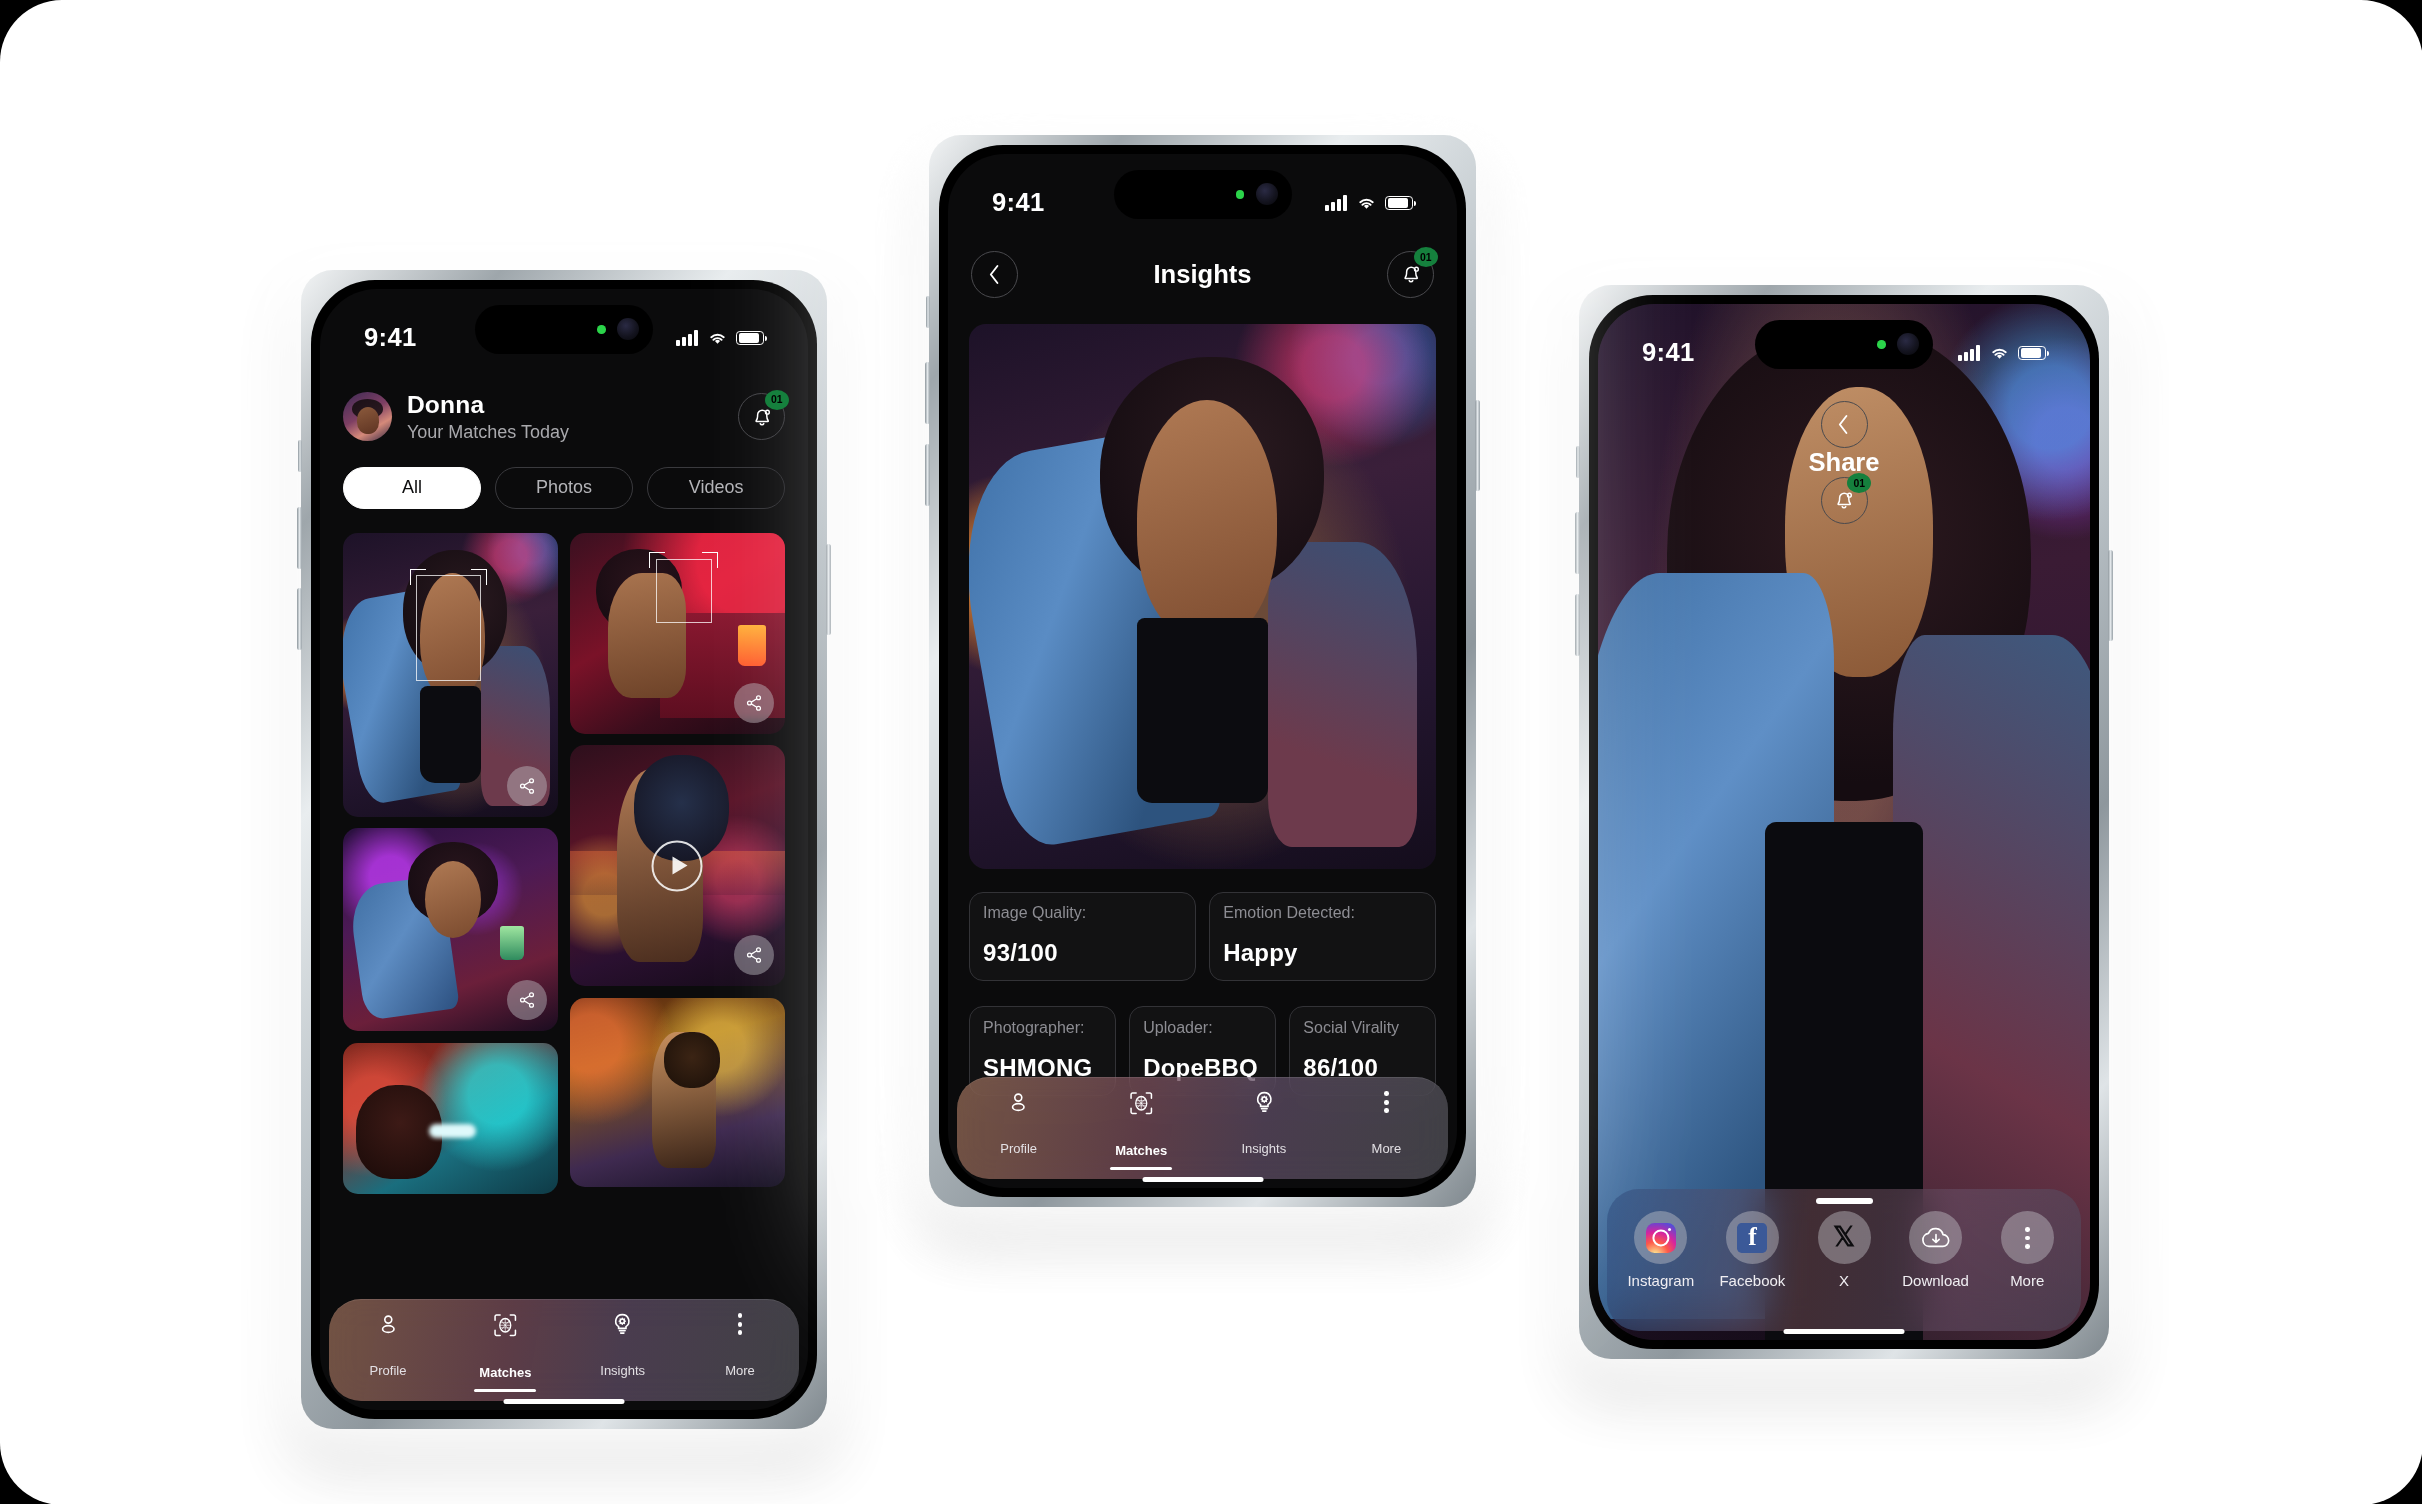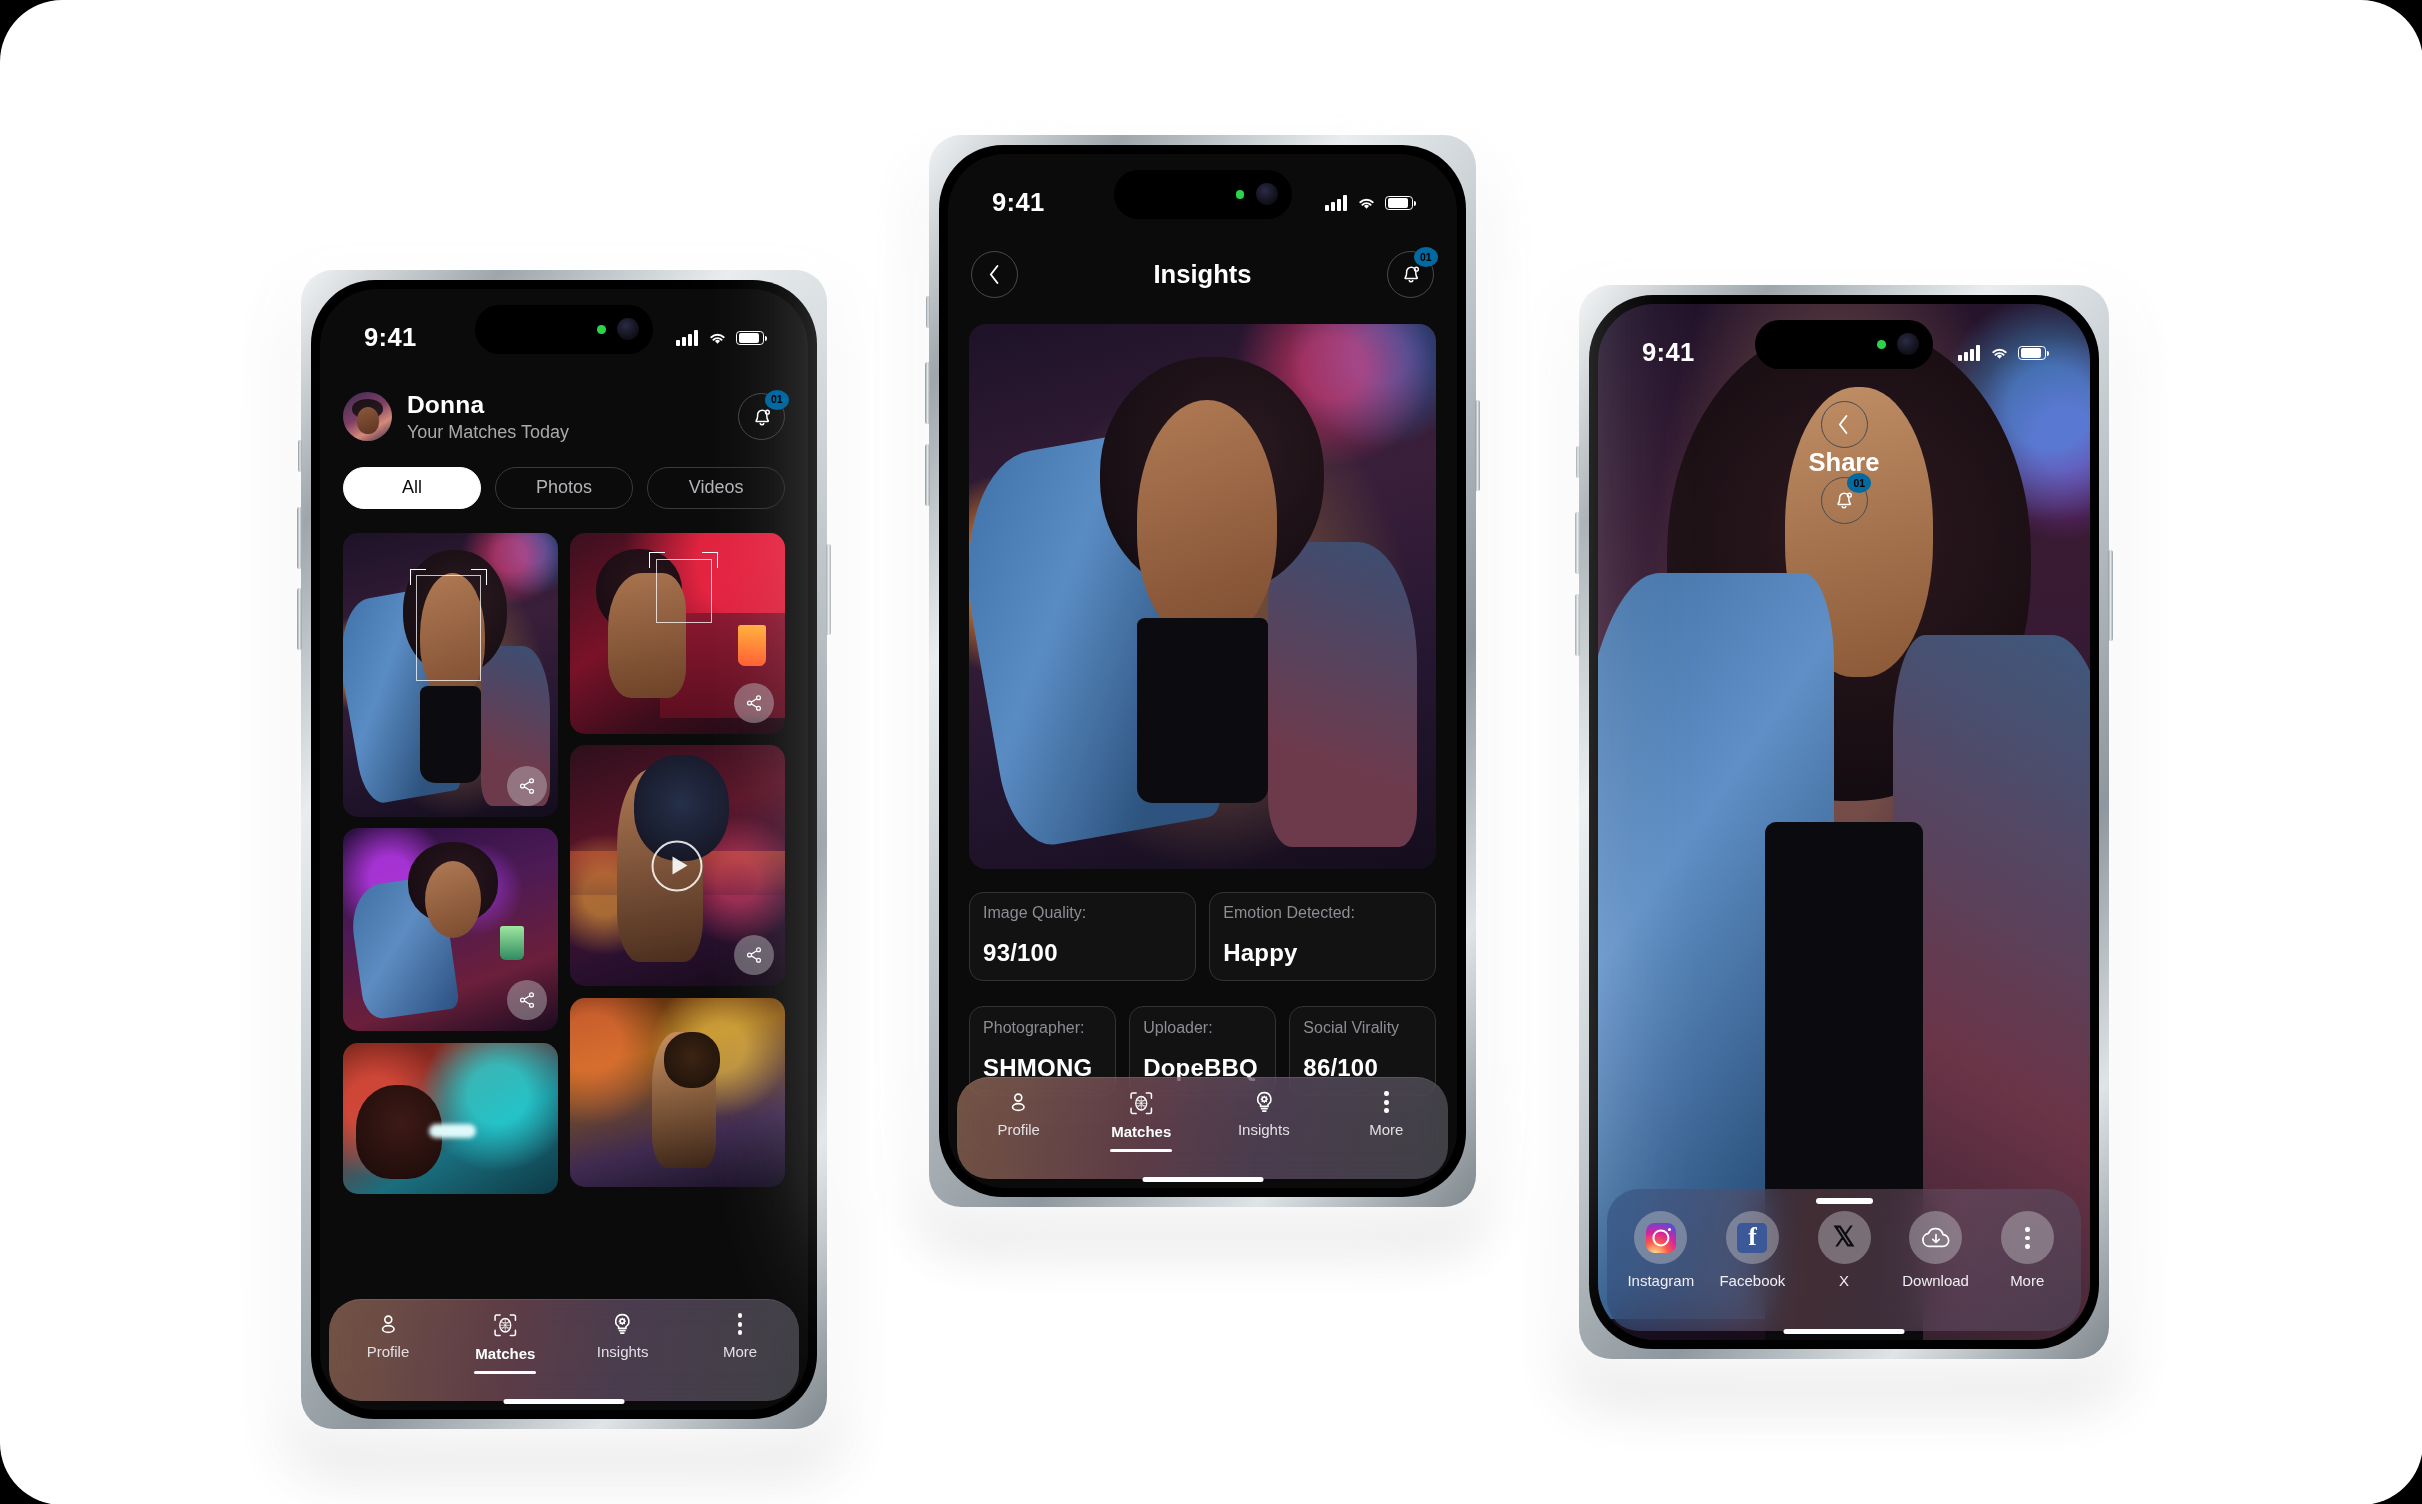--- a/index.html
+++ b/index.html
@@ -61,21 +61,21 @@
     background:linear-gradient(150deg,#3d2a55,#7e3f63 45%,#d58a7a 70%,#2b2140); position:relative; }
   .avatar .face{position:absolute;left:28%;top:30%;width:46%;height:55%;border-radius:50% 50% 45% 45%;
     background:linear-gradient(160deg,#8b5a3c,#5e3322);}
   .avatar .hairA{position:absolute;left:18%;top:14%;width:64%;height:40%;border-radius:50%;
     background:linear-gradient(150deg,#1b1016,#2d1a22);}
   .name-wrap { margin-left:15px; }
   .hdr-name { color:#fff; font-size:24.6px; font-weight:700; letter-spacing:0.2px; }
   .hdr-sub { color:#a9a9ad; font-size:18px; margin-top:2.8px; }
   .bell-btn { width:47px; height:47px; border-radius:50%; border:1.4px solid #4a4a4e;
     display:flex; align-items:center; justify-content:center; position:relative; flex:none; }
-  .bell-badge { position:absolute; right:-4.7px; top:-4.7px; background:#0369a1; color:#000;
+  .bell-badge { position:absolute; right:-4.7px; top:-4.7px; background:#15803d; color:#000;
     font-size:10.4px; font-weight:700; border-radius:50%; width:24px; height:20px;
     display:flex; align-items:center; justify-content:center; }
   .back-btn { width:47px; height:47px; border-radius:50%; border:1.4px solid #4a4a4e;
     display:flex; align-items:center; justify-content:center; flex:none; }
   .page-title { flex:1; text-align:center; color:#fff; font-size:25.6px; font-weight:700; }
 
   
   .segs { position:absolute; left:23px; right:23px; display:flex; gap:14px; z-index:20; }
   .seg { flex:1; height:42px; border-radius:21px; border:1.3px solid #3a3a3e;
     display:flex; align-items:center; justify-content:center;
@@ -172,21 +172,21 @@
   .ph6 .glow{position:absolute;left:40%;top:54%;width:22%;height:9%;background:#dff9fb;border-radius:9.5px;filter:blur(1.9px);}
 
   
   .bottomnav { position:absolute; left:9.5px; right:9.5px; bottom:9.5px; height:102px;
     border-radius:32px; overflow:hidden; z-index:25;
     background:linear-gradient(100deg, rgba(210,150,120,.52), rgba(190,120,140,.46) 38%,
                rgba(150,120,160,.45) 62%, rgba(130,130,140,.45) 100%);
     backdrop-filter:blur(17px); border-top:0.9px solid rgba(255,255,255,.10);
     display:flex; align-items:flex-start; padding-top:12.3px; }
   .nav-item { flex:1; display:flex; flex-direction:column; align-items:center; gap:6.6px; position:relative; }
-  .nav-lbl { font-size:15px; color:#e3e0e4; }
+  .nav-lbl { font-size:13px; color:#e3e0e4;margin-top:20px; }
   .nav-item.active .nav-lbl { color:#fff; font-weight:700; }
   .nav-underline { position:absolute; bottom:-12.3px; width:62px; height:3.8px; background:#fff; border-radius:2.8px; }
   .home-ind { position:absolute; left:50%; transform:translateX(-50%); bottom:6.6px;
     width:121px; height:4.7px; background:#fff; border-radius:2.8px; z-index:40; }
 
   
   .hero { position:absolute; left:21px; right:21px; border-radius:17px; overflow:hidden; }
   .cards { position:absolute; left:21px; right:21px; display:flex; flex-direction:column; gap:25px; }
   .card-row { display:flex; gap:13.2px; }
   .card { border:1.2px solid #333337; border-radius:14px; padding:11.4px 13.2px 13.2px; flex:1; background:#121213; }

